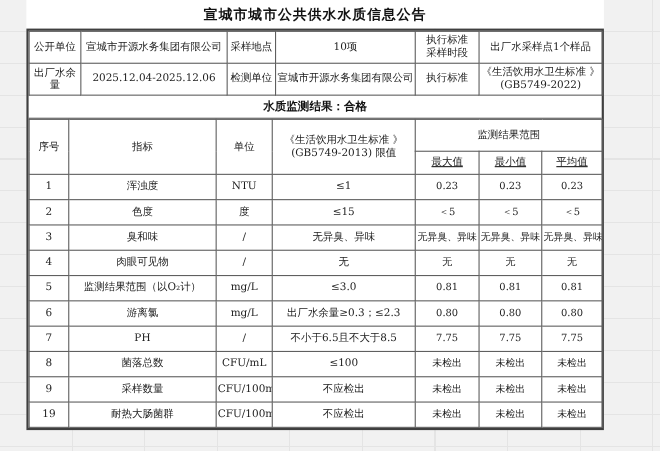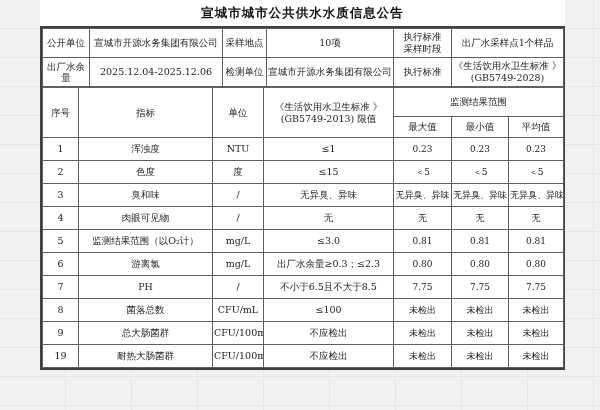--- a/index.html
+++ b/index.html
@@ -7,21 +7,21 @@
   body { font-family:"DejaVu Serif","Liberation Serif",serif; }
 
   .canvas {
     position:relative; width:600px; height:410px;
     background:
       repeating-linear-gradient(to bottom, transparent 0 28px, #e4e4e4 28px 29px),
       repeating-linear-gradient(to right, transparent 0 65px, #e4e4e4 65px 66px),
       #f1f1f1;
   }
 
-  .sheet { position:absolute; left:40px; top:0; width:525px; }
+  .sheet { position:absolute; left:24px; top:0; width:525px; }
 
   .title-band {
     height:26px; background:#ffffff;
     display:flex; align-items:center; justify-content:center;
     font-size:12.5px; font-weight:bold; color:#111;
     letter-spacing:1px;
   }
 
   .boxed { border:2px solid #3f3f3f; background:#ffffff; }
 
@@ -34,21 +34,21 @@
 
   .info-table td { height:29px; }
 
   .banner {
     height:21px; border-bottom:1px solid #5f5f5f;
     display:flex; align-items:center; justify-content:center;
     font-size:10.5px; font-weight:bold; color:#111;
   }
 
   .main-table thead tr.h1 td { height:29px; }
-  .main-table thead tr.h2 td { height:21px; }
+  .main-table thead tr.h2 td { height:21px;text-decoration:underline; }
   .main-table tbody td { height:23px; white-space:nowrap; }
   .main-table tbody td.val { font-size:9px; }
   .two-line { line-height:1.25; }
 </style>
 </head>
 <body>
 
 <div class="canvas">
   <div class="sheet">
 
@@ -78,26 +78,27 @@
           <td>出厂水采样点1个样品</td>
         </tr>
         <tr>
           <td>出厂水余量</td>
           <td>2025.12.04-2025.12.06</td>
           <td>检测单位</td>
           <td>宣城市开源水务集团有限公司</td>
           <td>执行标准</td>
           <td class="two-line">
             <div>《生活饮用水卫生标准 》</div>
-            <div>(GB5749-2028)</div>
+            <div>(GB5749-2022)</div>
           </td>
         </tr>
       </tbody>
         </table>
 
+      <div class="banner">水质监测结果：合格</div>
 
       <table class="main-table">
         <colgroup>
           <col style="width:36px">
             <col style="width:134px">
             <col style="width:51px">
             <col style="width:130px">
           <col style="width:58px">
             <col style="width:57px">
             <col style="width:55px">
@@ -187,21 +188,21 @@
               <td>8</td>
               <td>菌落总数</td>
               <td>CFU/mL</td>
               <td>≤100</td>
               <td class="val">未检出</td>
               <td class="val">未检出</td>
               <td class="val">未检出</td>
             </tr>
             <tr>
               <td>9</td>
-              <td>总大肠菌群</td>
+              <td>采样数量</td>
               <td>CFU/100mL</td>
               <td>不应检出</td>
               <td class="val">未检出</td>
               <td class="val">未检出</td>
               <td class="val">未检出</td>
             </tr>
             <tr>
               <td>19</td>
               <td>耐热大肠菌群</td>
               <td>CFU/100mL</td>

